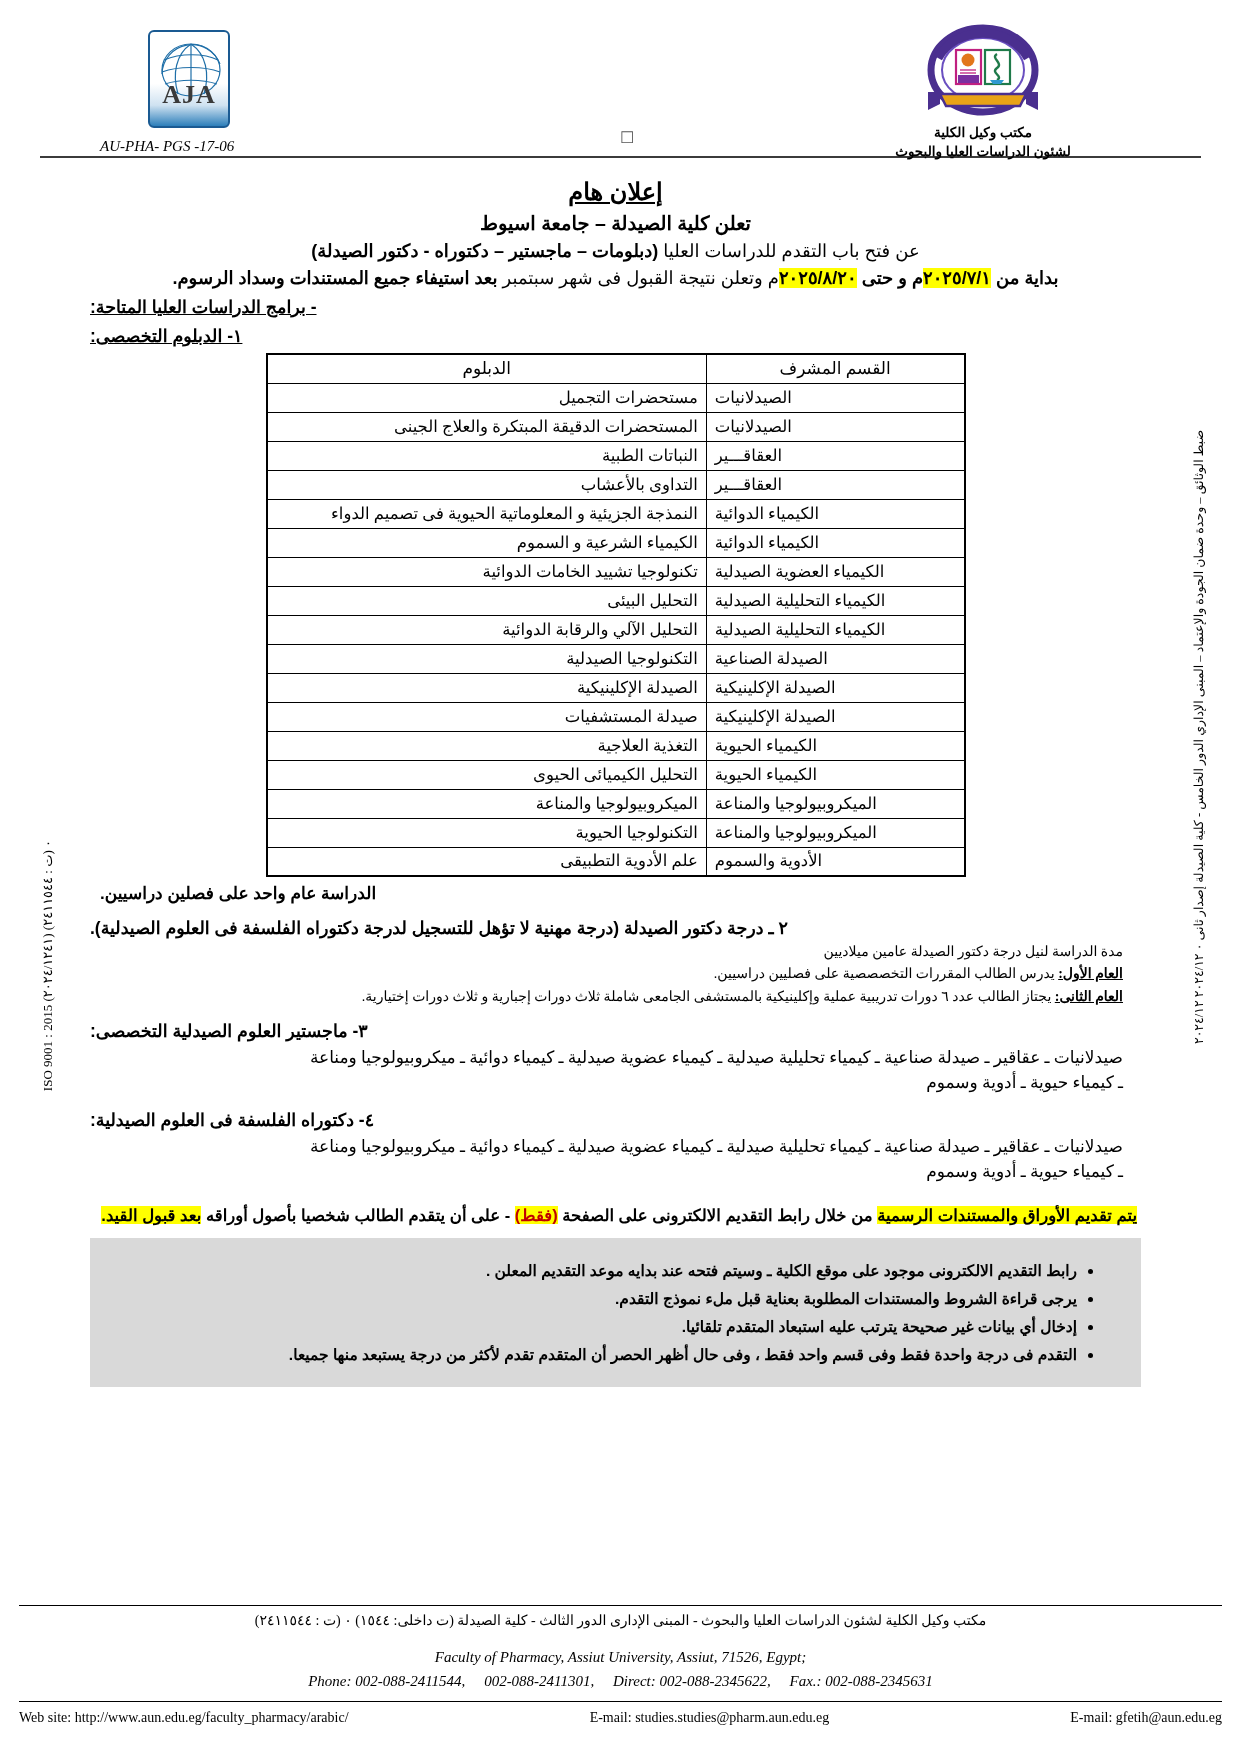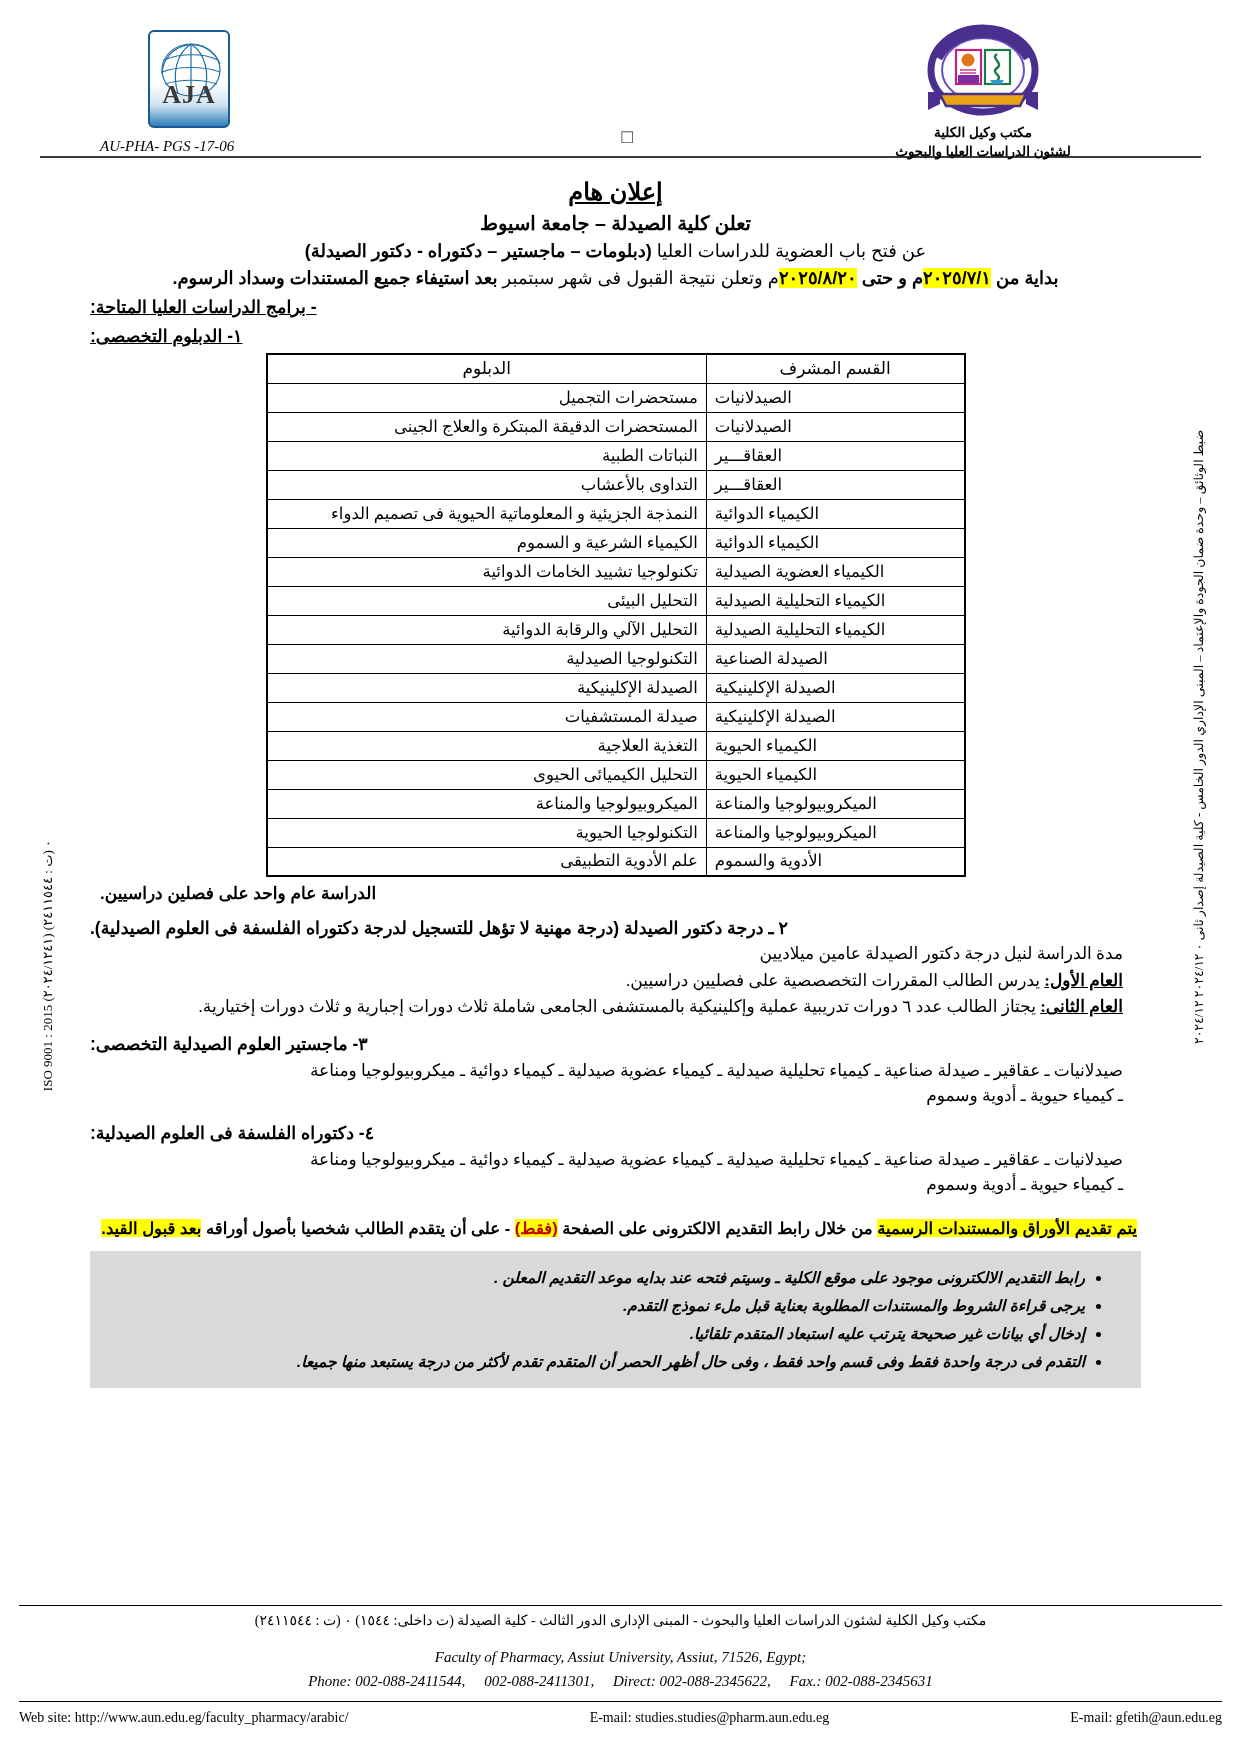--- a/index.html
+++ b/index.html
@@ -138,21 +138,21 @@
   }
 
   .num-item {
     font-family:"Liberation Sans", sans-serif;
     font-weight:700; font-size:17.5px;
     text-align:left;
     margin: 14px 0 3px 0;
   }
   .para {
     font-family:"Liberation Serif", serif;
-    font-size: 17px;
+    font-size: 14px;
     text-align: right;
     margin: 2px 0;
     padding-right: 18px;
     line-height: 1.45;
   }
   .lbl-u { font-weight:700; text-decoration: underline; }
 
   .block-right {
     text-align:right; padding-right: 18px;
     font-family:"Liberation Serif", serif; font-size:17px;
@@ -168,21 +168,21 @@
     line-height: 1.55;
     padding-right: 4px;
   }
   .highlight-note .red { color:#c00000; }
 
   .gray-box {
     background: #d9d9d9;
     padding: 10px 30px 10px 16px;
     margin: 8px 0 4px 0;
   }
-  .gray-box ul { margin:4px; padding:0 22px 0 0; list-style: disc; font-style: italic; }
+  .gray-box ul { margin:12px; padding:0 22px 0 0; list-style: disc; }
   .gray-box li {
     font-family:"Liberation Sans", sans-serif;
     font-weight:700;
     font-size: 15.5px;
     margin: 6px 0;
     line-height: 1.4;
     text-align: right;
   }
   .link-line {
     font-family:"Liberation Serif", serif;
@@ -269,21 +269,21 @@
 
   <div class="side-right">ضبط الوثائق – وحدة ضمان الجودة والإعتماد – المبنى الإداري الدور الخامس - كلية الصيدلة إصدار ثانى ٠ ٢٠٢٤/١٢ ٢٠٢٤/١٢</div>
   <div class="side-left">ISO 9001 : 2015 (٢٠٢٤/١٢٤١) ٠ (ت : ٢٤١١٥٤٤)</div>
 
   <div class="content">
 
     <div class="title">إعلان هام</div>
     <div class="subtitle">تعلن كلية الصيدلة – جامعة اسيوط</div>
 
     <div class="line-center">
-      <span>عن فتح باب العضوية للدراسات العليا </span><span class="b">(دبلومات – ماجستير – دكتوراه - دكتور الصيدلة)</span>
+      <span>عن فتح باب التقدم للدراسات العليا </span><span class="b">(دبلومات – ماجستير – دكتوراه - دكتور الصيدلة)</span>
     </div>
 
     <div class="line-center">
       <span class="b">بداية من </span><span class="b hl">٢٠٢٥/٧/١</span><span class="b">م و حتى </span><span class="b hl">٢٠٢٥/٨/٢٠</span><span>م وتعلن نتيجة القبول فى شهر سبتمبر </span><span class="b">بعد استيفاء جميع المستندات وسداد الرسوم.</span>
     </div>
 
     <div class="sec-head u" style="text-align:left;">- برامج الدراسات العليا المتاحة:</div>
     <div class="sec-head u" style="text-align:left;">١- الدبلوم التخصصى:</div>
 
     <table class="prog">

